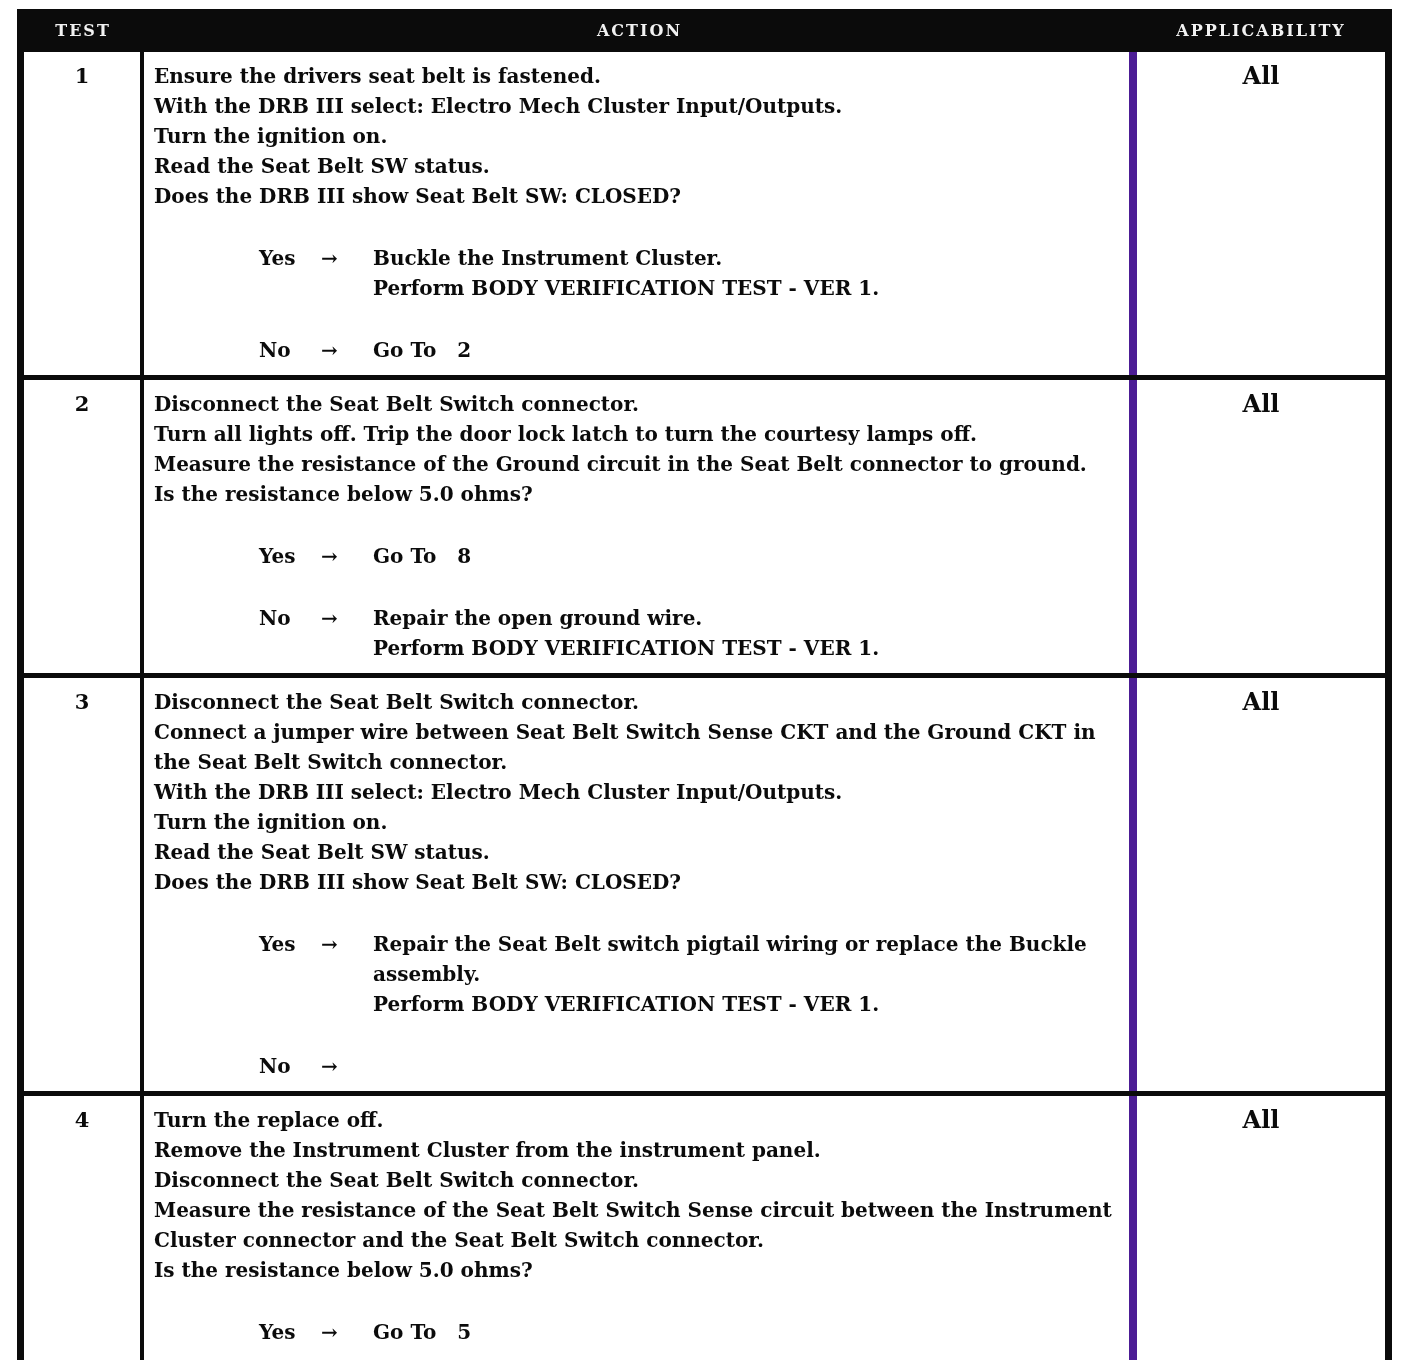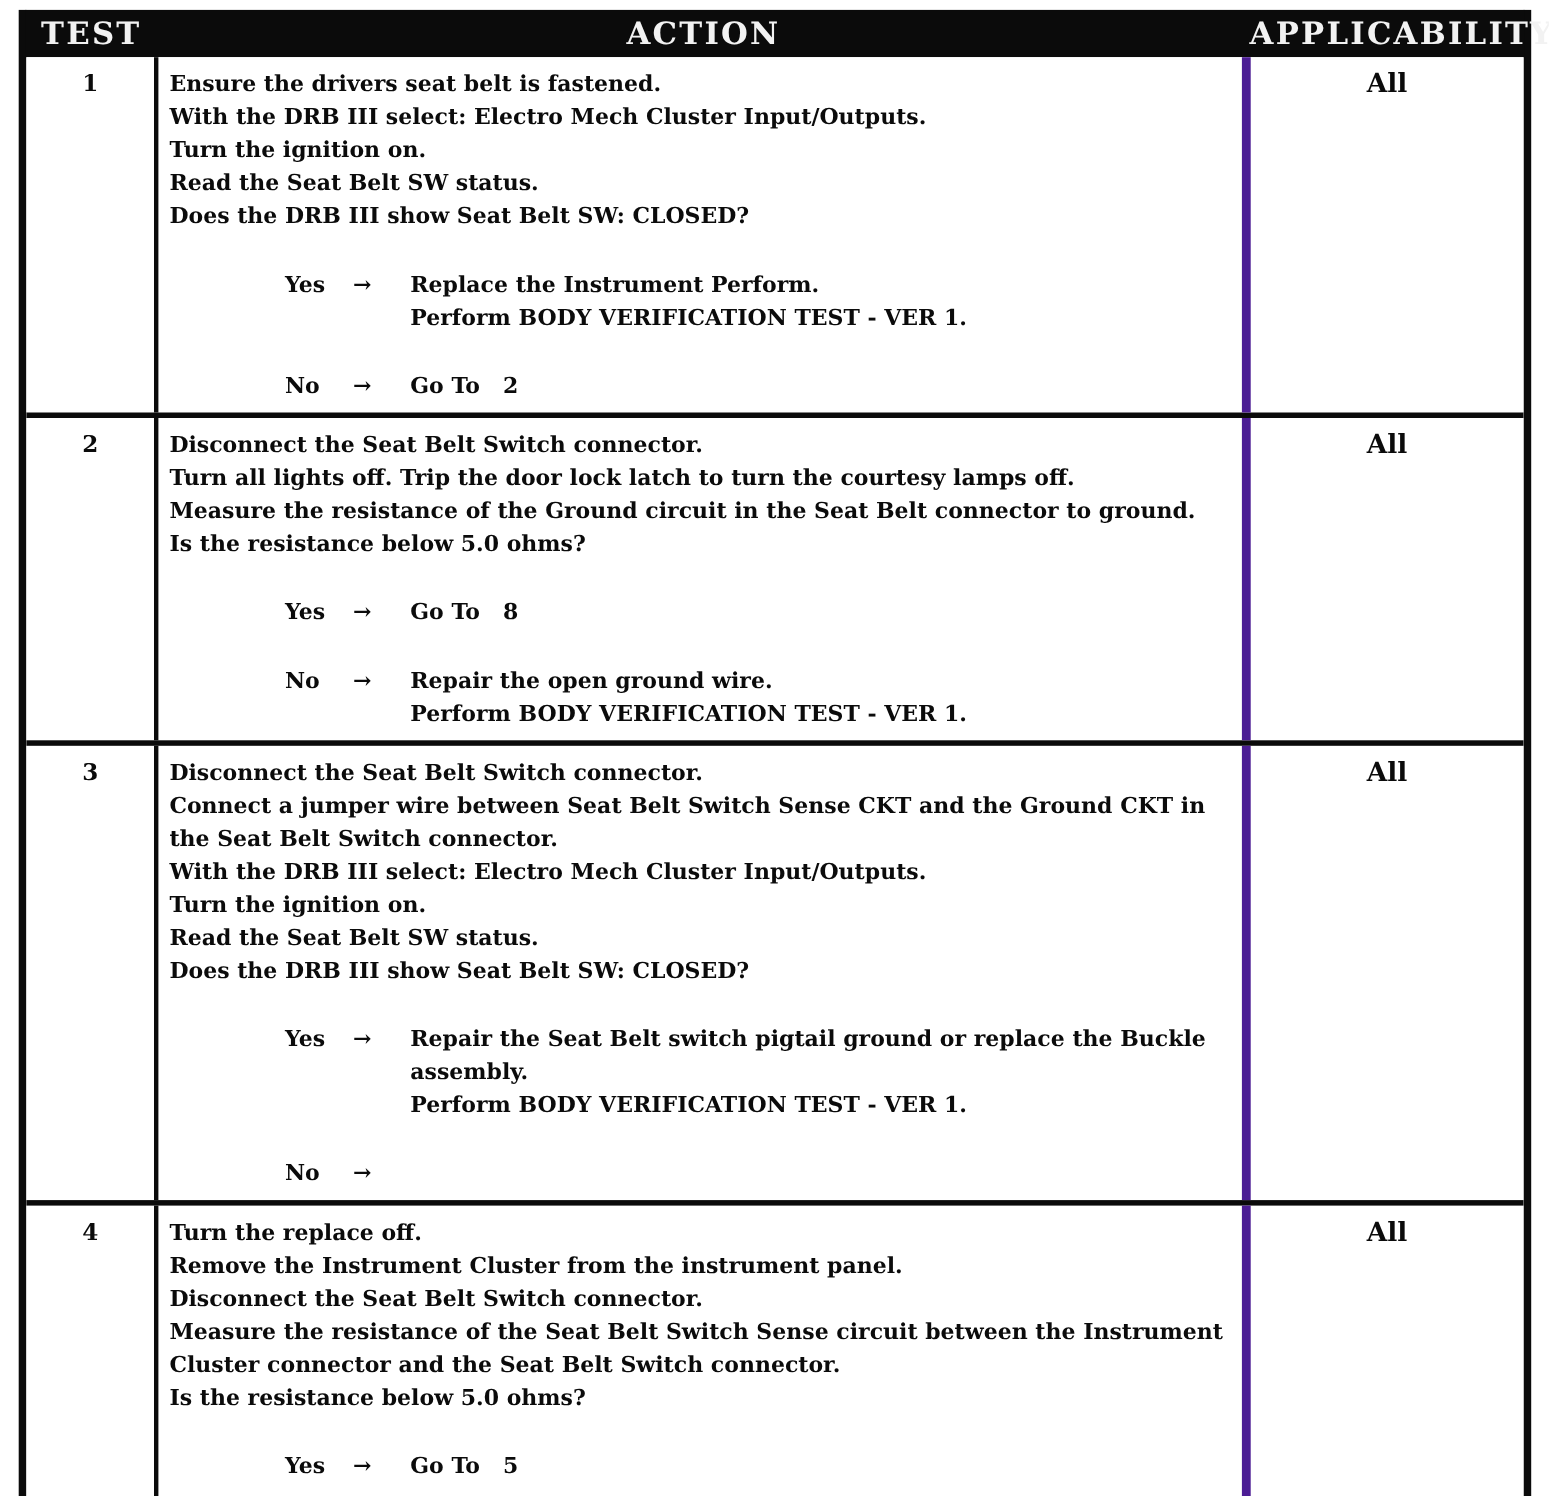--- a/index.html
+++ b/index.html
@@ -27,21 +27,21 @@
     display: grid;
     grid-template-columns: 120px 993px 1fr;
     background: #0b0b0b;
     color: #f2f2f2;
     height: 43px;
     align-items: center;
     margin: 0 -1px; 
   }
   .hdr .hcell {
     text-align: center;
-    font-size: 28px;
+    font-size: 16px;
     letter-spacing: 2px;
   }
 
   .row {
     display: grid;
     grid-template-columns: 120px 993px 1fr;
     background: #ffffff;
   }
   .row + .row { border-top: 5px solid #0b0b0b; }
   .r1 { min-height: 300px; }
@@ -102,21 +102,21 @@
             <div class="step">Ensure the drivers seat belt is fastened.</div>
             <div class="step">With the DRB III select: Electro Mech Cluster Input/Outputs.</div>
             <div class="step">Turn the ignition on.</div>
             <div class="step">Read the Seat Belt SW status.</div>
             <div class="step">Does the DRB III show Seat Belt SW: CLOSED?</div>
           </div>
         <div class="choice">
           <span class="choice-label">Yes</span>
           <span class="arrow">→</span>
           <div class="result">
-              <div class="result-line">Replace the Instrument Perform.</div>
+              <div class="result-line">Buckle the Instrument Cluster.</div>
               <div class="result-line">Perform BODY VERIFICATION TEST - VER 1.</div>
             </div>
         </div>
         <div class="choice">
           <span class="choice-label">No</span>
           <span class="arrow">→</span>
           <div class="result">
               <div class="result-line">Go To   2</div>
             </div>
         </div>
@@ -160,21 +160,21 @@
             <div class="step">Connect a jumper wire between Seat Belt Switch Sense CKT and the Ground CKT in the Seat Belt Switch connector.</div>
             <div class="step">With the DRB III select: Electro Mech Cluster Input/Outputs.</div>
             <div class="step">Turn the ignition on.</div>
             <div class="step">Read the Seat Belt SW status.</div>
             <div class="step">Does the DRB III show Seat Belt SW: CLOSED?</div>
           </div>
         <div class="choice">
           <span class="choice-label">Yes</span>
           <span class="arrow">→</span>
           <div class="result">
-              <div class="result-line">Repair the Seat Belt switch pigtail ground or replace the Buckle assembly.</div>
+              <div class="result-line">Repair the Seat Belt switch pigtail wiring or replace the Buckle assembly.</div>
               <div class="result-line">Perform BODY VERIFICATION TEST - VER 1.</div>
             </div>
         </div>
         <div class="choice">
           <span class="choice-label">No</span>
           <span class="arrow">→</span>
         </div>
       </div>
       <div class="cell-appl">All</div>
     </div>

